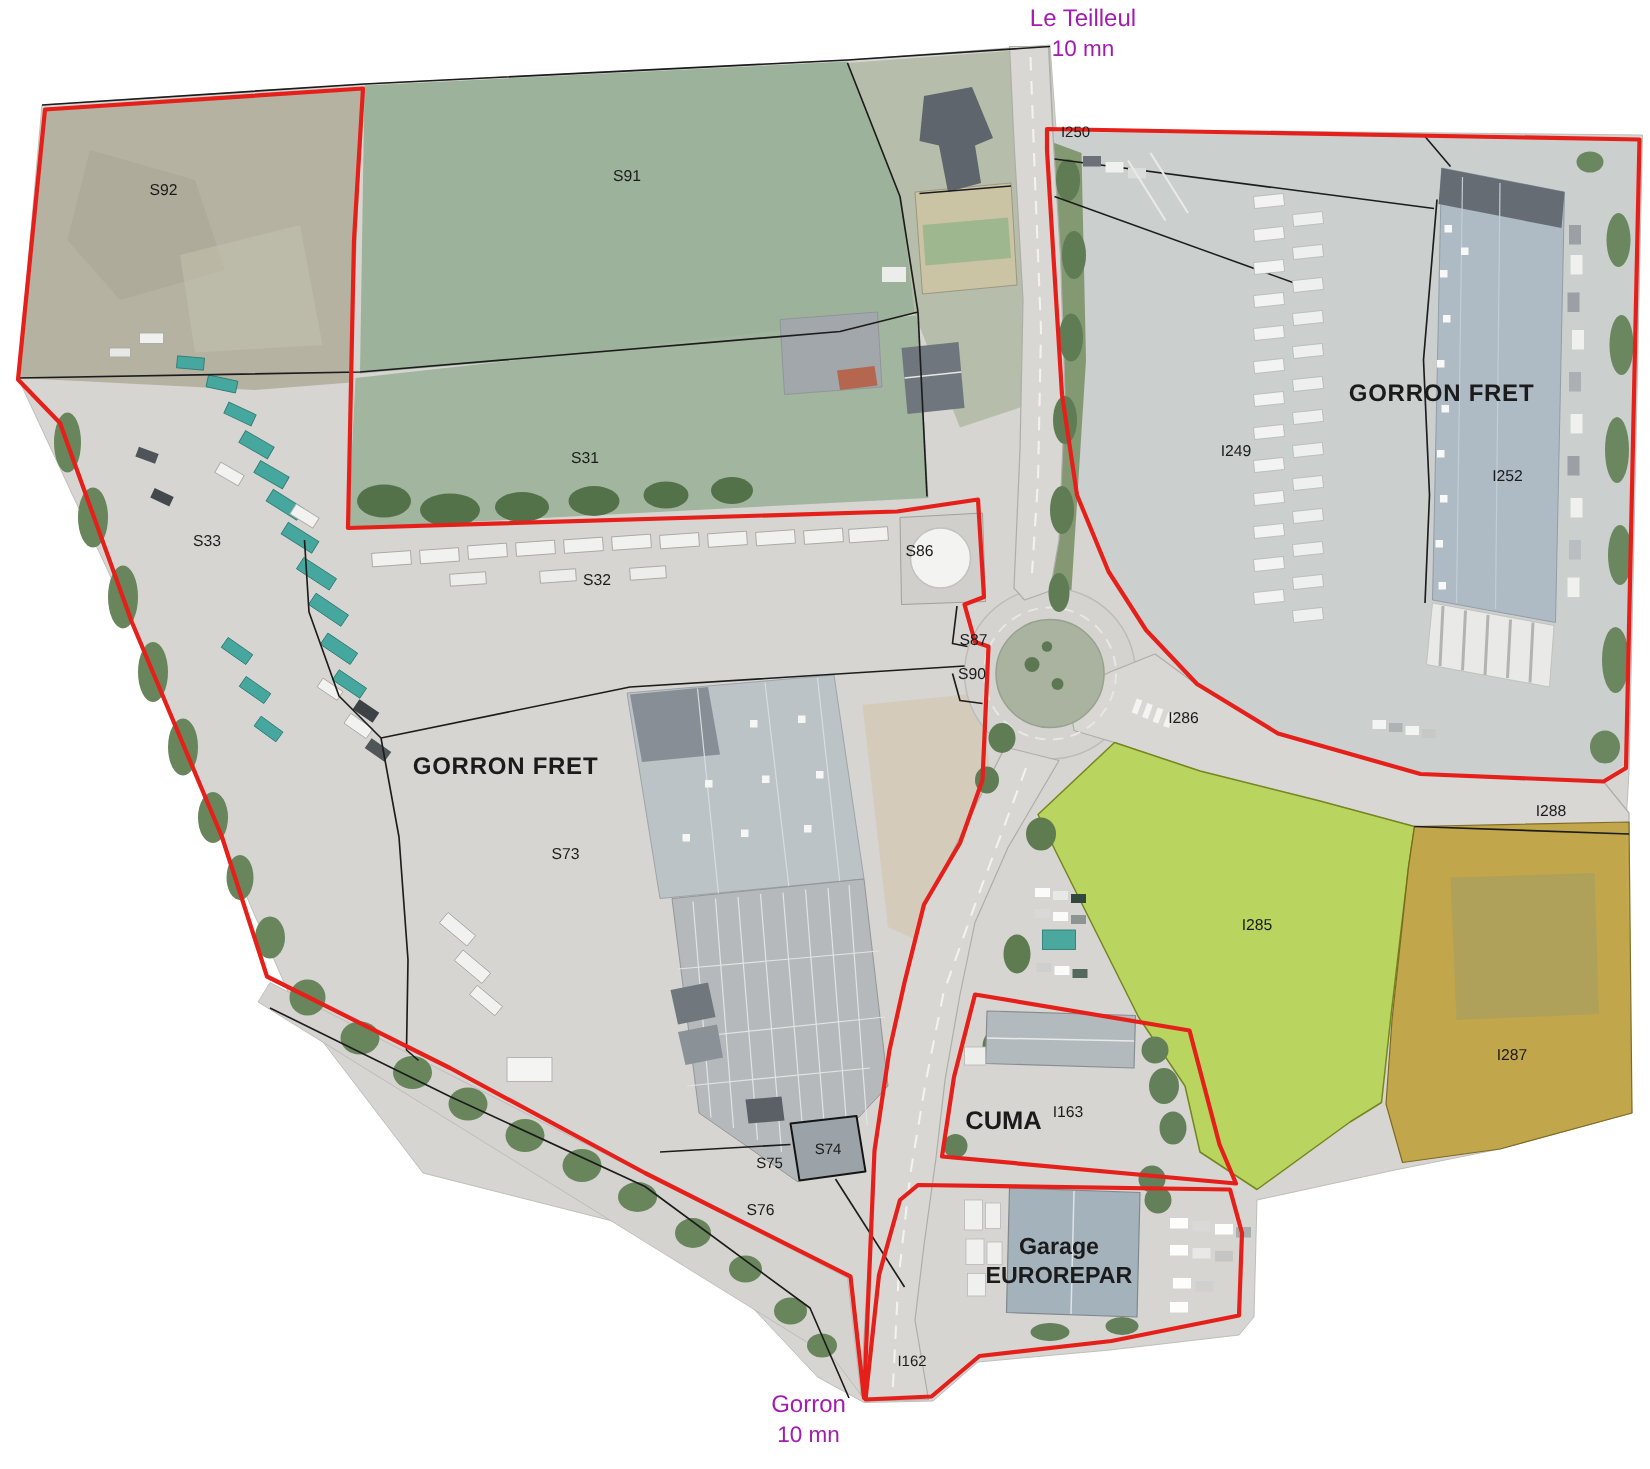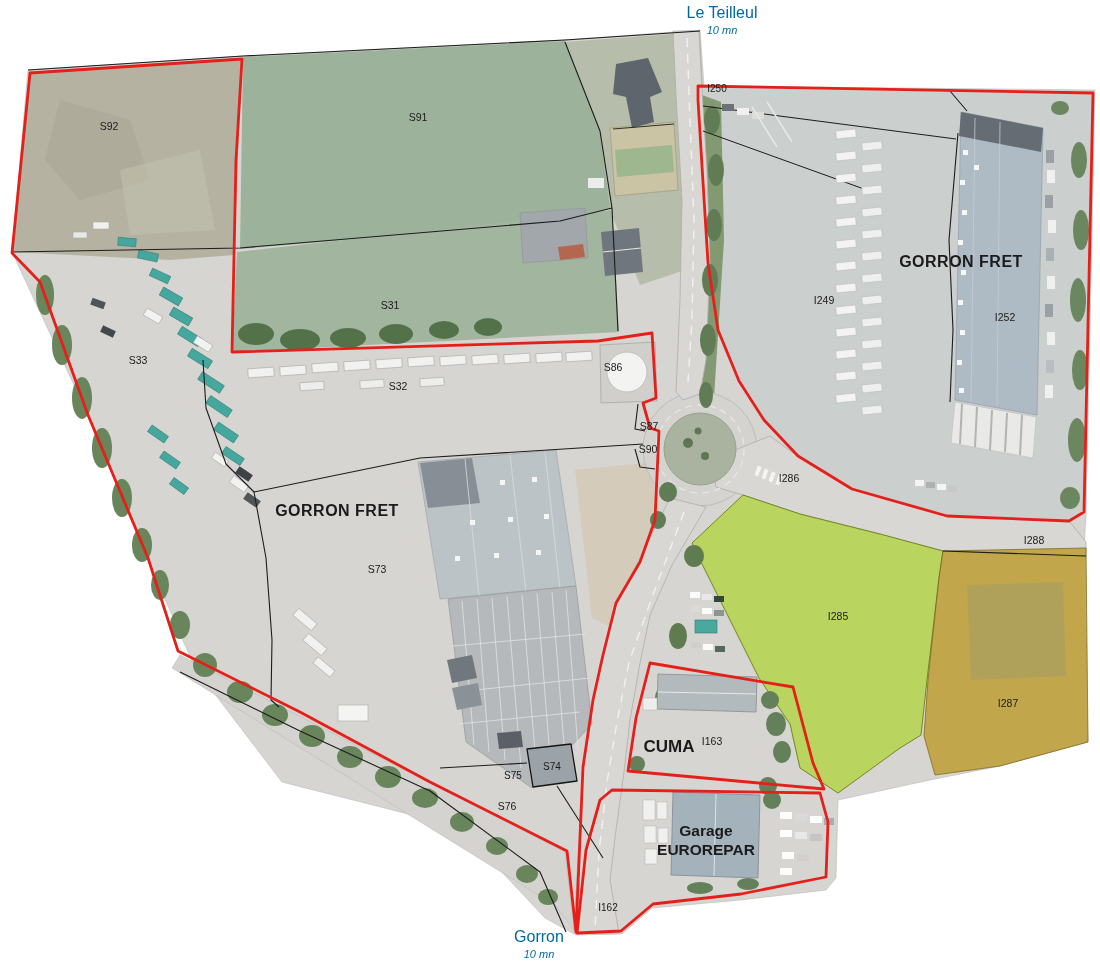--- a/index.html
+++ b/index.html
@@ -1,21 +1,21 @@
 <!DOCTYPE html>
 <html><head>
 <meta charset="utf-8">
 <style>
   html,body{margin:0;padding:0;background:#ffffff;}
   .stage{position:relative;width:1100px;height:979px;background:#ffffff;overflow:hidden;
          font-family:"Liberation Sans","DejaVu Sans",sans-serif;}
   .map-svg{position:absolute;left:0;top:0;}
   .navlabel{position:absolute;transform:translateX(-50%);text-align:center;
-            font-size:16px;line-height:1.32;color:#0369a1;white-space:nowrap;}
-  .navlabel .l2{font-size:11px;font-style:italic;}
+            font-size:16px;line-height:1.32;color:#a21caf;white-space:nowrap;}
+  .navlabel .l2{font-size:15px;}
 </style>
 </head>
 <body>
 
 <div class="stage">
   <svg class="map-svg" width="1100" height="979" viewBox="0 0 1100 979">
       <polygon points="28,70 243,56 565,40 700,30 704,86 1095,90 1086,515 1083,565 1088,742 1000,766 930,780 838,800 836,878 826,890 740,900 652,908 622,934 576,935 545,918 470,838 424,818 282,782 195,668 148,560 88,415 12,252" fill="#d7d5d1" stroke="#bab9b5" stroke-width="0.6" stroke-linejoin="round"></polygon>
       <polygon points="30,72 242,58 234,255 170,260 13,252" fill="#b5b2a2" stroke-linejoin="round"></polygon>
       <polygon points="60,100 130,120 150,180 80,200 45,160" fill="#aaa795" opacity="0.6" stroke-linejoin="round"></polygon>
       <polygon points="120,170 200,150 215,230 130,235" fill="#c2bfae" opacity="0.6" stroke-linejoin="round"></polygon>

